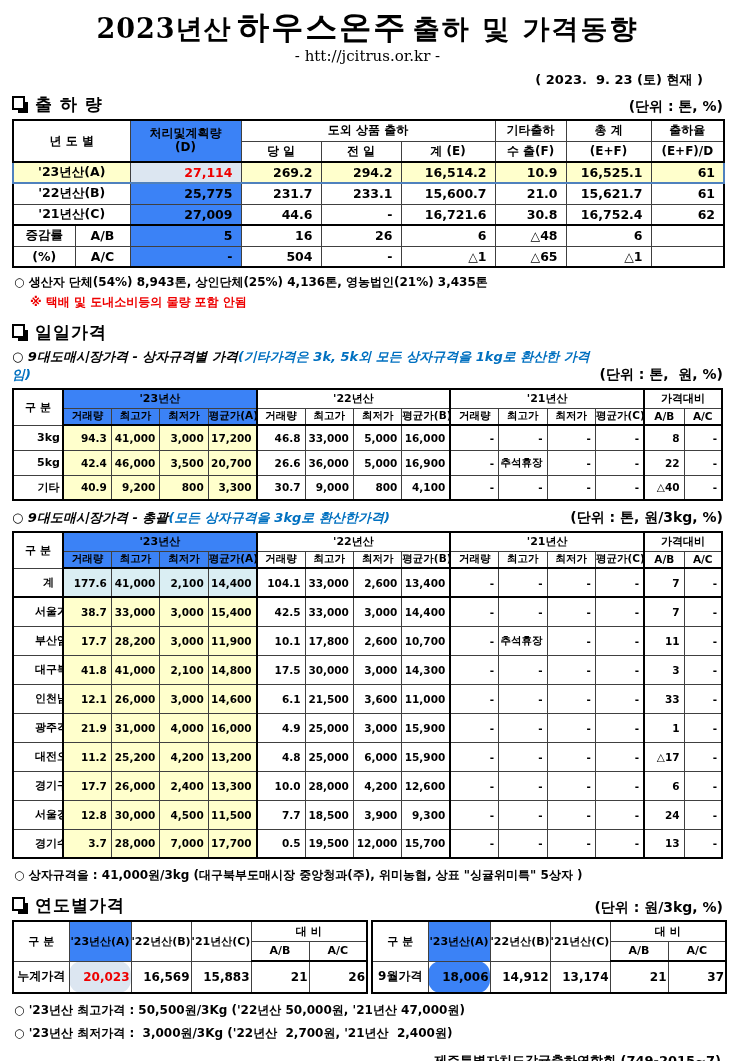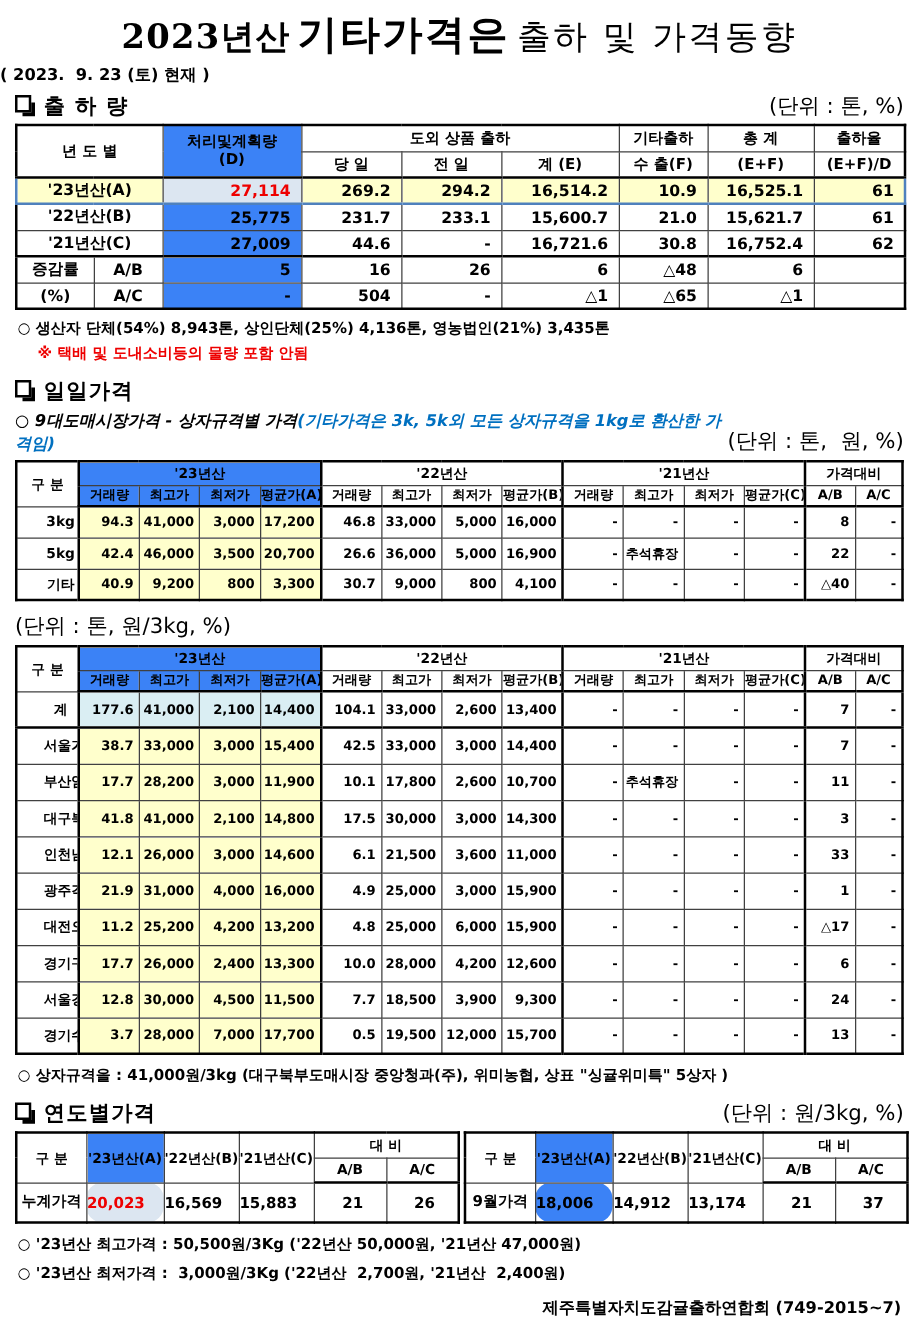--- a/index.html
+++ b/index.html
@@ -7,30 +7,30 @@
   body {
     width: 735px; height: 1061px;
     font-family: "DejaVu Sans", "Liberation Sans", sans-serif;
     color:#000; font-weight:700; overflow:hidden;
   }
   
   .title-block { text-align:center; padding-top:10px; font-family:"DejaVu Serif","Liberation Serif",serif; }
   .title-line { line-height:1.1; }
   .title-prefix { font-size:27px; font-weight:700; letter-spacing:1px; }
   .title-main { font-size:32px; font-weight:900; letter-spacing:2px; font-family:"DejaVu Sans","Liberation Sans",sans-serif; }
-  .title-suffix { font-size:27px; font-weight:400; letter-spacing:2px; }
+  .title-suffix { font-size:27px; font-weight:700; letter-spacing:2px; }
   .title-url { font-size:15px; font-weight:400; margin-top:2px; }
-  .date-line { text-align:left; font-size:13px; padding-right:32px; margin-top:6px; white-space:pre; }
+  .date-line { text-align:right; font-size:13px; padding-right:32px; margin-top:6px; white-space:pre; }
   
   .sec-row { display:flex; justify-content:space-between; align-items:flex-end; margin:4px 12px 3px 12px; }
   .sec-title { display:flex; align-items:center; font-size:17px; font-weight:900; letter-spacing:1px; }
   .sq-icon { position:relative; width:16px; height:17px; display:inline-block; margin-right:7px; }
   .sq-icon::before { content:""; position:absolute; right:0; bottom:0; width:10px; height:11px; background:#000; }
   .sq-icon::after  { content:""; position:absolute; left:0; top:0; width:9px; height:10px; background:#fff; border:2.5px solid #000; }
-  .unit { font-size:17px; font-weight:400; white-space:pre;text-align:center; }
+  .unit { font-size:14px; font-weight:700; white-space:pre;text-align:center; }
   
   table { border-collapse:collapse; table-layout:fixed; width:711px; margin:0 12px; border:2px solid #000; }
   th, td { border:1px solid #404040; font-size:11.5px; overflow:hidden; white-space:nowrap; }
   th { text-align:center; font-weight:700; }
   td.num { text-align:right; padding-right:8px; }
   td.lab, td.cen { text-align:center; }
   .yellow { background:#3b82f6; }
   .gb { border-left:2px solid #000; }
   .dl { border-left:1px dotted #555; }
   
@@ -61,33 +61,34 @@
   .daily td.lab { font-size:11px;padding-left:21px; }
   tr.hl td { border-bottom:2px solid #000; }
   tr.hl td.y23 { background:#DAEEF3; }
   tr:not(.hl) td.y23 { background:#FFFFCC; }
   
   .year-wrap { display:flex; gap:3px; margin:0 12px; }
   .t4 { width:354px; margin:0; }
   .t4 th { font-size:11px; height:20px; }
   .t4 .sub-row th { border-bottom:2px solid #000; }
   .t4 td { height:32px; font-size:12px;border-radius:13px; }
-  .t4 td.num { padding-right:18px; }
+  .t4 td.num { padding-right:1px; }
   .cell-red { background:#DCE6F1; color:#EE0000; }
   .footer-line { text-align:right; font-size:13px; font-weight:800; margin:10px 14px 0 0; }
 </style>
 </head>
 <body>
 
 <div class="title-block">
   <div class="title-line">
     <span class="title-prefix">2023년산</span>
-    <span class="title-main">기타가격은</span>
+    <span class="title-main">하우스온주</span>
     <span class="title-suffix">출하 및 가격동향</span>
   </div>
+  <div class="title-url">- htt://jcitrus.or.kr -</div>
 </div>
 <div class="date-line">( 2023.  9. 23 (토) 현재 )</div>
 
 <div class="sec-row">
   <div class="sec-title">
     <span class="sq-icon"></span>
     <span>출 하 량</span>
   </div>
   <div class="unit">(단위 : 톤, %)</div>
 </div>
@@ -293,20 +294,23 @@
         <td class="num">-</td>
         <td class="num">-</td>
         <td class="num">-</td>
         <td class="num gb">△40</td>
         <td class="num dl">-</td>
       </tr>
     </tbody>
 </table>
 
 <div class="subtitle-row" style="margin-top:8px;">
+  <div class="subtitle">
+    <span>○ 9대도매시장가격 - 총괄</span><span class="blue">(모든 상자규격을 3kg로 환산한가격)</span>
+  </div>
   <div class="unit">(단위 : 톤, 원/3kg, %)</div>
 </div>
 
 <table class="daily t3">
   <colgroup>
     <col style="width:50px">
     <col>
       <col>
       <col>
       <col>

